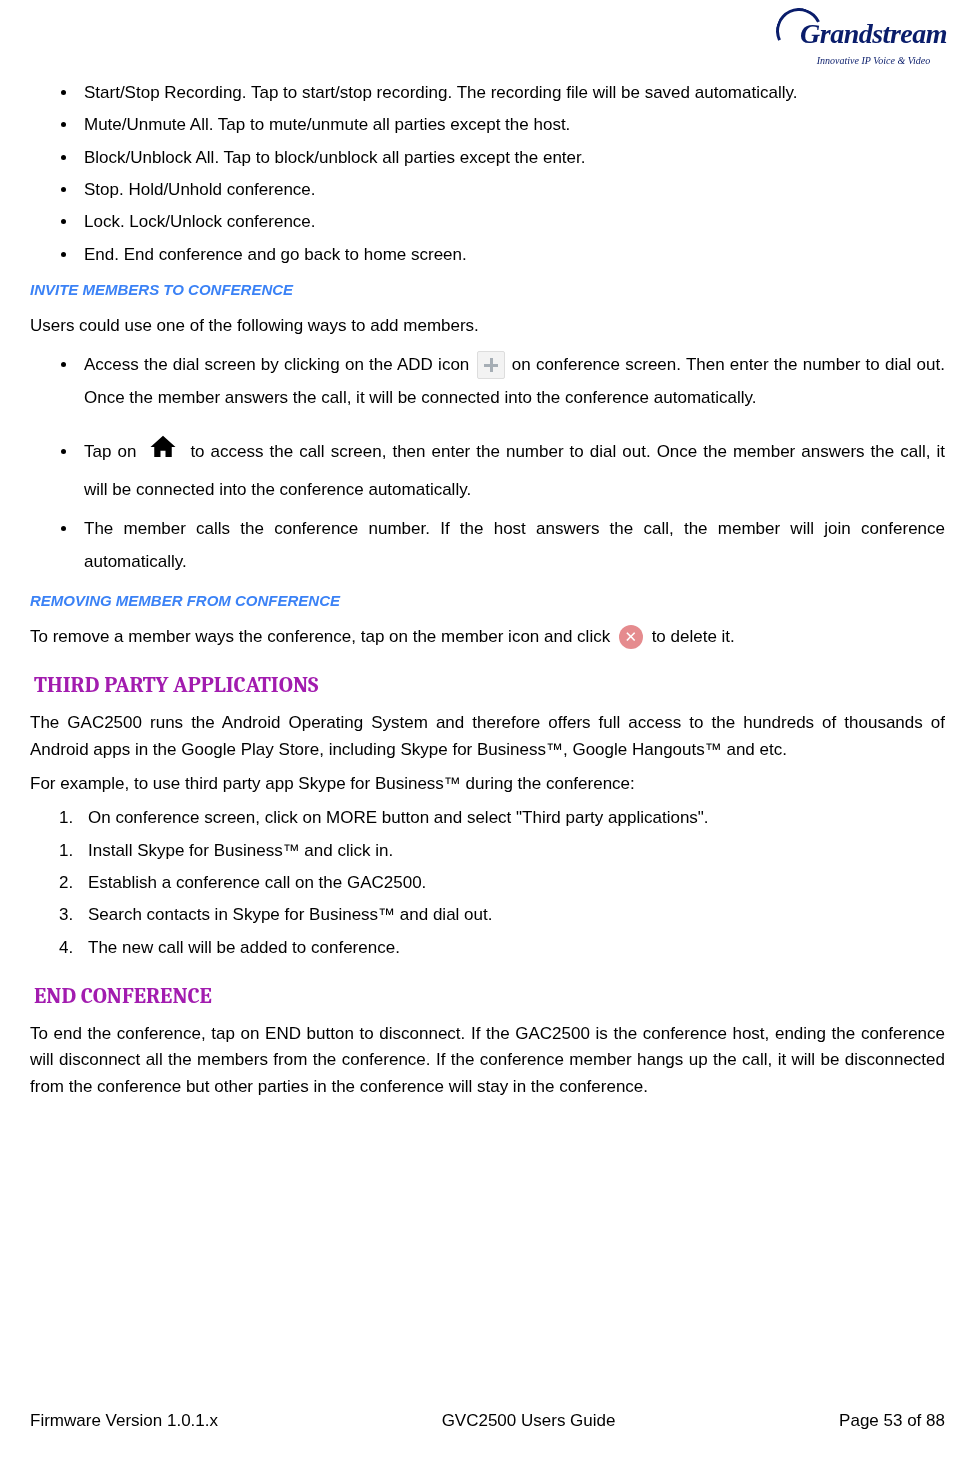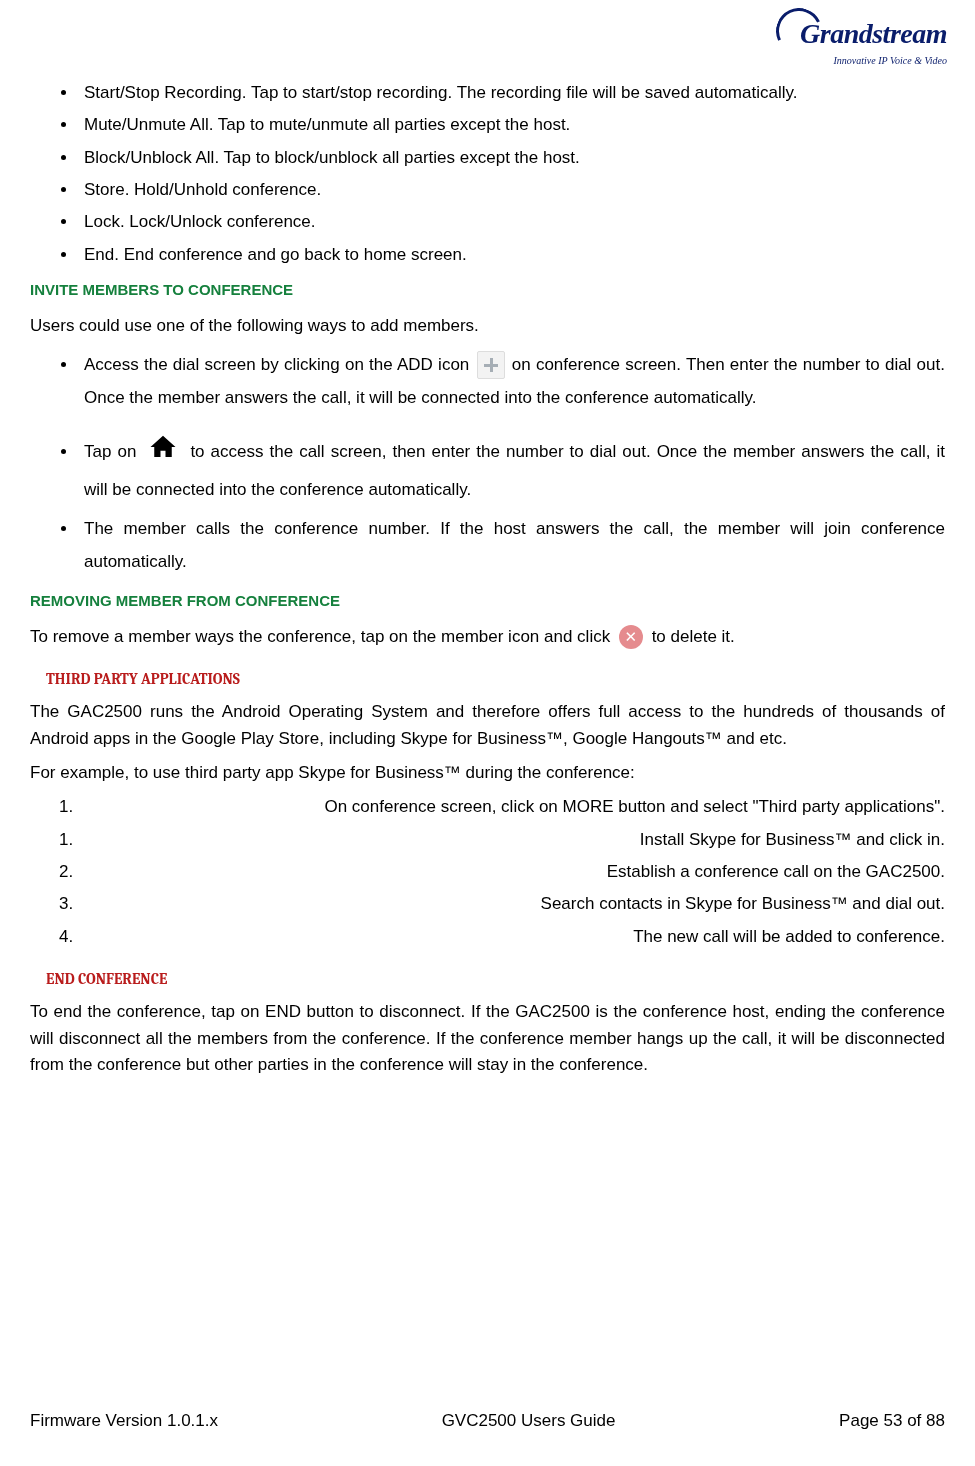--- a/index.html
+++ b/index.html
@@ -13,21 +13,21 @@
     position: relative;
     box-sizing: border-box;
     padding: 80px 30px 0 30px;
     line-height: 1.55;
   }
   
   .logo {
     position: absolute;
     top: 12px;
     right: 28px;
-    text-align: right;
+    text-align: center;
     font-family: "Times New Roman", serif;
   }
   .logo .brand {
     font-style: italic;
     font-weight: bold;
     font-size: 28px;
     color: #0a1d6b;
     letter-spacing: -0.5px;
     position: relative;
   }
@@ -54,44 +54,44 @@
     list-style: disc;
     padding-left: 48px;
     margin: 0 0 8px 0;
   }
   ul.bullets li {
     padding-left: 6px;
     margin-bottom: 6px;
     text-align: justify;
   }
   .sub-heading {
-    color: #15803d;
+    color: #3b82f6;
     font-weight: bold;
     font-size: 15px;
     margin: 10px 0 12px 0;
+    font-style: italic;
   }
   .section-heading {
-    color: #b91c1c;
+    color: #a21caf;
     font-family: "Cambria", "Times New Roman", serif;
     font-weight: bold;
-    font-size: 15px;
-    margin: 18px 0 8px 16px;
+    font-size: 22px;
+    margin: 18px 0 8px 4px;
   }
   p.body {
     margin: 6px 0 8px 0;
     text-align: justify;
   }
   ol.steps {
     padding-left: 48px;
     margin: 2px 0 8px 0;
   }
   ol.steps li {
     padding-left: 10px;
     margin-bottom: 6px;
-    text-align: right;
   }
   
   .icon-plus {
     display: inline-block;
     width: 26px;
     height: 26px;
     background: #f3f3f3;
     border: 1px solid #ddd;
     vertical-align: middle;
     position: relative;
@@ -141,22 +141,22 @@
 <body>
 
 <div class="logo">
   <div class="brand"><span class="swoosh"></span><span>Grandstream</span></div>
   <div class="tag">Innovative IP Voice &amp; Video</div>
 </div>
 
 <ul class="bullets">
   <li>Start/Stop Recording. Tap to start/stop recording. The recording file will be saved automatically.</li>
   <li>Mute/Unmute All. Tap to mute/unmute all parties except the host.</li>
-  <li>Block/Unblock All. Tap to block/unblock all parties except the host.</li>
-  <li>Store. Hold/Unhold conference.</li>
+  <li>Block/Unblock All. Tap to block/unblock all parties except the enter.</li>
+  <li>Stop. Hold/Unhold conference.</li>
   <li>Lock. Lock/Unlock conference.</li>
   <li>End. End conference and go back to home screen.</li>
 </ul>
 
 <div class="sub-heading">INVITE MEMBERS TO CONFERENCE</div>
 
 <p class="body">Users could use one of the following ways to add members.</p>
 
 <ul class="bullets spaced">
   <li class="just">

